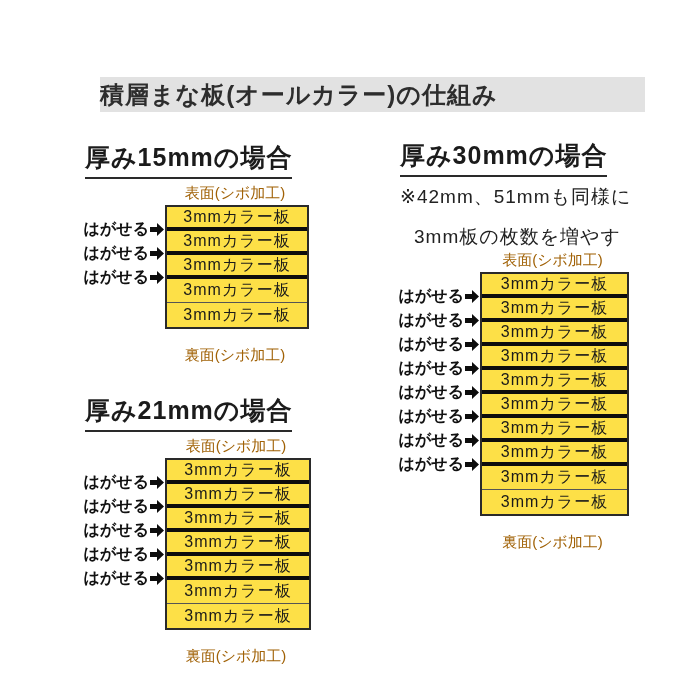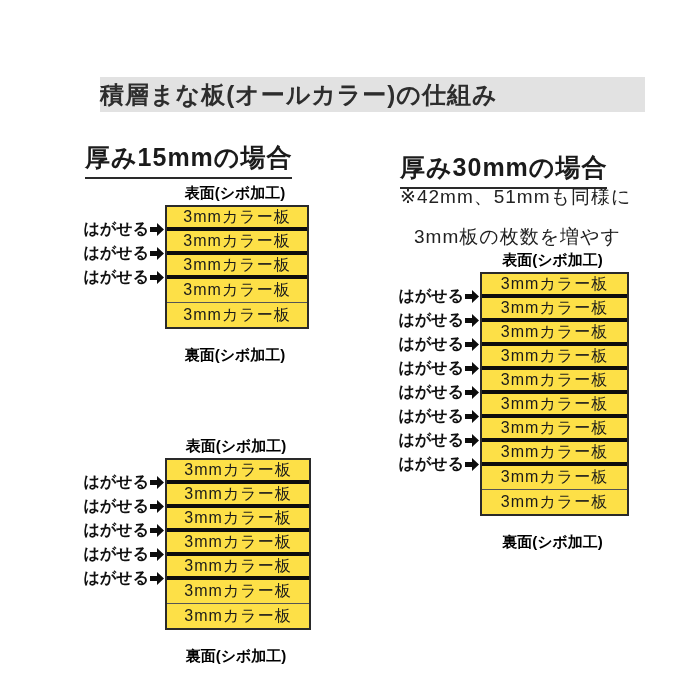--- a/index.html
+++ b/index.html
@@ -26,39 +26,39 @@
 
   
   .section-heading {
     position:absolute;
     font-size:25px; font-weight:bold; color:#1b1b1b;
     padding-bottom:3px; border-bottom:2px solid #2a2a2a;
     white-space:nowrap; letter-spacing:1px;
   }
   #heading-15 { left:85px;  top:141px; }
   #heading-21 { left:85px;  top:394px; }
-  #heading-30 { left:400px; top:139px;margin-top:12px; }
+  #heading-30 { left:400px; top:139px; }
 
   
   .note-line {
     position:absolute; font-size:19px; color:#222; letter-spacing:1px;
     white-space:nowrap;
   }
   #note-1 { left:400px; top:184px;text-align:center; }
   #note-2 { left:414px; top:224px; }
 
   
   .diagram { position:absolute; }
   .d15 { left:85px;  top:183px; --sw:140px; }
   .d21 { left:85px;  top:436px; --sw:142px; }
   .d30 { left:400px; top:250px; --sw:145px; }
 
   .face-label {
     margin-left:80px; width:var(--sw); text-align:center;
-    font-size:15px; font-weight:bold; color:#000000;
+    font-size:15px; font-weight:normal; color:#a16207;
     height:20px; line-height:20px; white-space:nowrap;
   }
   .face-label.front { margin-bottom:2px; }
   .face-label.back  { margin-top:16px; }
 
   .stack-area { position:relative; }
   .stack {
     position:absolute; left:80px; top:0; width:var(--sw);
     border:2px solid #2a2a2a; box-sizing:content-box;
   }
@@ -82,20 +82,21 @@
 </head>
 <body>
 
 <div class="canvas">
 
   <div class="title-band">
     <span class="title-text">積層まな板(オールカラー)の仕組み</span>
   </div>
 
   <div class="section-heading" id="heading-15">厚み15mmの場合</div>
+  <div class="section-heading" id="heading-21">厚み21mmの場合</div>
   <div class="section-heading" id="heading-30">厚み30mmの場合</div>
 
   <div class="note-line" id="note-1">※42mm、51mmも同様に</div>
   <div class="note-line" id="note-2">3mm板の枚数を増やす</div>
 
   <div class="diagram d15">
     <div class="face-label front">表面(シボ加工)</div>
     <div class="stack-area" style="height: 124px;">
       <div class="stack">
           <div class="layer thick">3mmカラー板</div>

